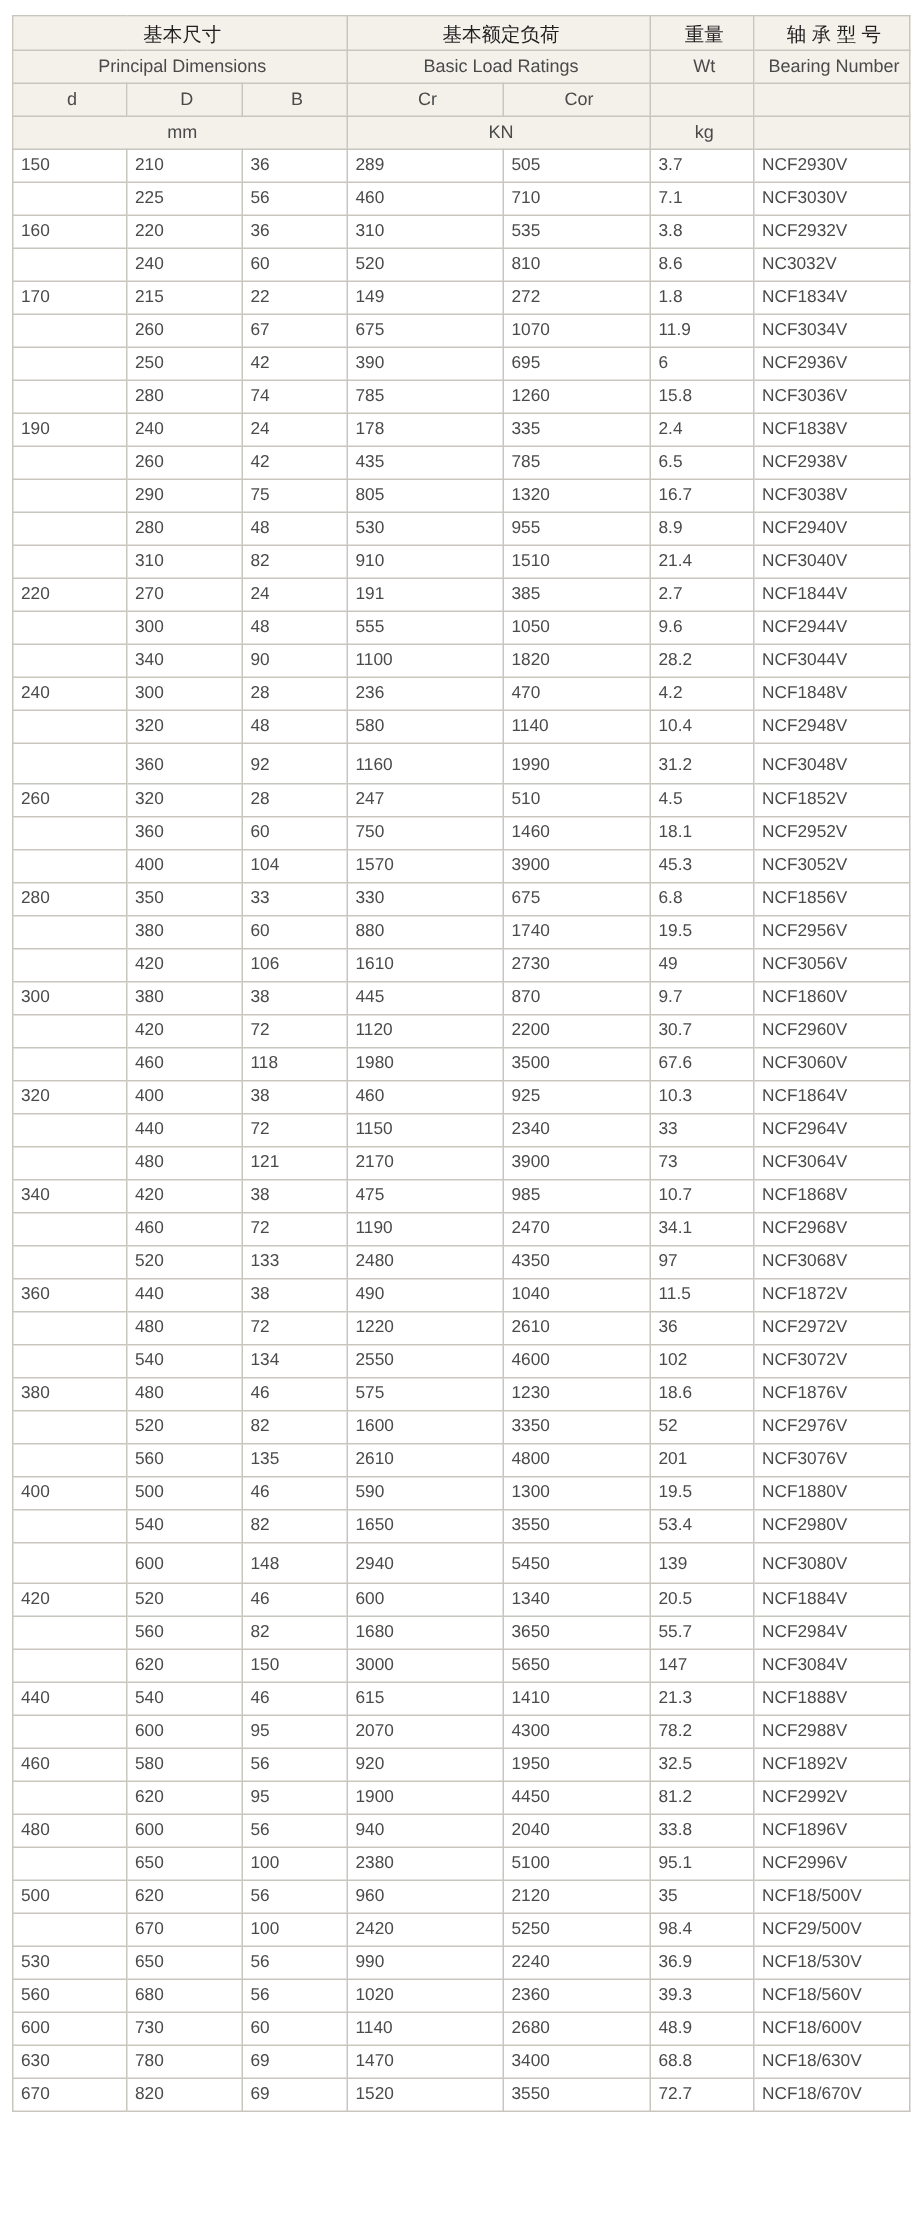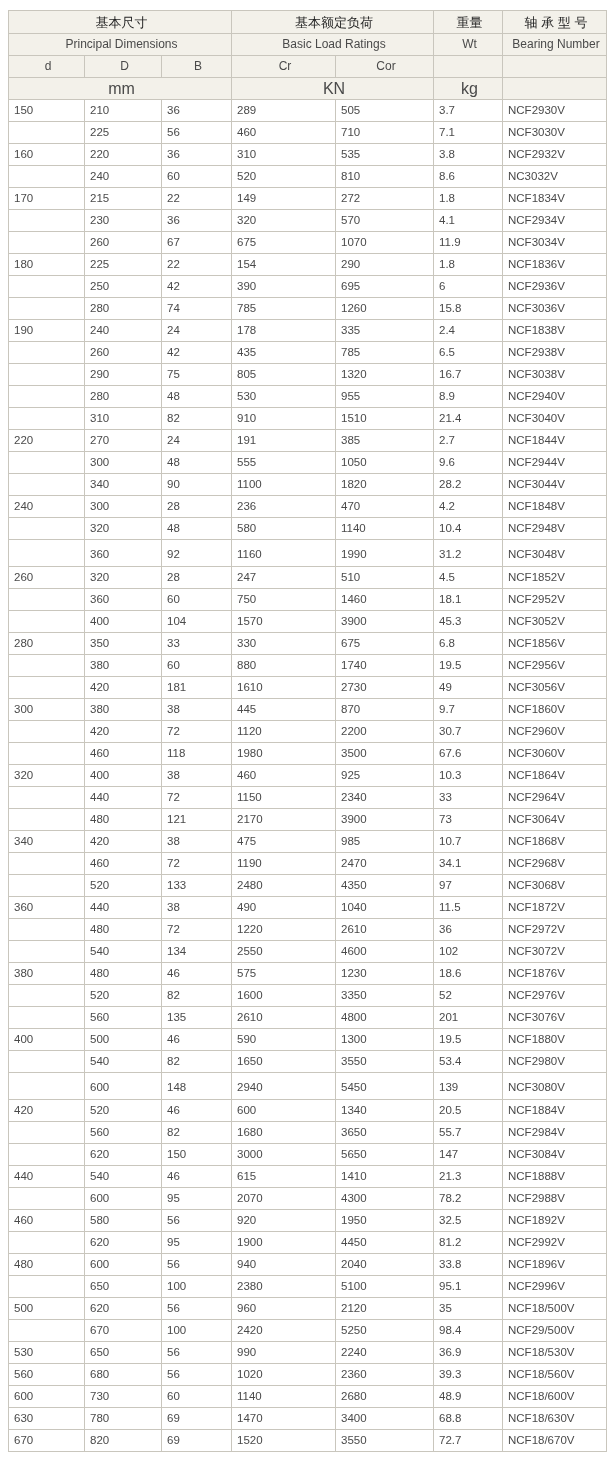--- a/index.html
+++ b/index.html
@@ -37,21 +37,21 @@
     padding: 0;
     color: #3a3a3a;
   }
   tr.hdr-zh td {
     font-size: 13px;
     color: #1f1f1f;
     height: 22px;
   }
   tr.hdr-en td { font-size: 12px; }
   tr.hdr-sub td { font-size: 12px; }
-  tr.hdr-unit td { font-size: 16px; }
+  tr.hdr-unit td { font-size: 12px; }
   tbody td { background: #ffffff; }
   tbody tr.tall td {
     height: 26px;
     vertical-align: bottom;
     line-height: 23px;
   }
   
   col.c-d  { width: 76px; }
   col.c-D  { width: 77px; }
   col.c-B  { width: 70px; }
@@ -144,44 +144,26 @@
           <td>170</td>
           <td>215</td>
           <td>22</td>
           <td>149</td>
           <td>272</td>
           <td>1.8</td>
           <td>NCF1834V</td>
         </tr>
         <tr>
           <td></td>
-          <td>230</td>
-          <td>36</td>
-          <td>320</td>
-          <td>570</td>
-          <td>4.1</td>
-          <td>NCF2934V</td>
-        </tr>
-        <tr>
-          <td></td>
           <td>260</td>
           <td>67</td>
           <td>675</td>
           <td>1070</td>
           <td>11.9</td>
           <td>NCF3034V</td>
-        </tr>
-        <tr>
-          <td>180</td>
-          <td>225</td>
-          <td>22</td>
-          <td>154</td>
-          <td>290</td>
-          <td>1.8</td>
-          <td>NCF1836V</td>
         </tr>
         <tr>
           <td></td>
           <td>250</td>
           <td>42</td>
           <td>390</td>
           <td>695</td>
           <td>6</td>
           <td>NCF2936V</td>
         </tr>
@@ -334,21 +316,21 @@
           <td>380</td>
           <td>60</td>
           <td>880</td>
           <td>1740</td>
           <td>19.5</td>
           <td>NCF2956V</td>
         </tr>
         <tr>
           <td></td>
           <td>420</td>
-          <td>181</td>
+          <td>106</td>
           <td>1610</td>
           <td>2730</td>
           <td>49</td>
           <td>NCF3056V</td>
         </tr>
         <tr>
           <td>300</td>
           <td>380</td>
           <td>38</td>
           <td>445</td>

